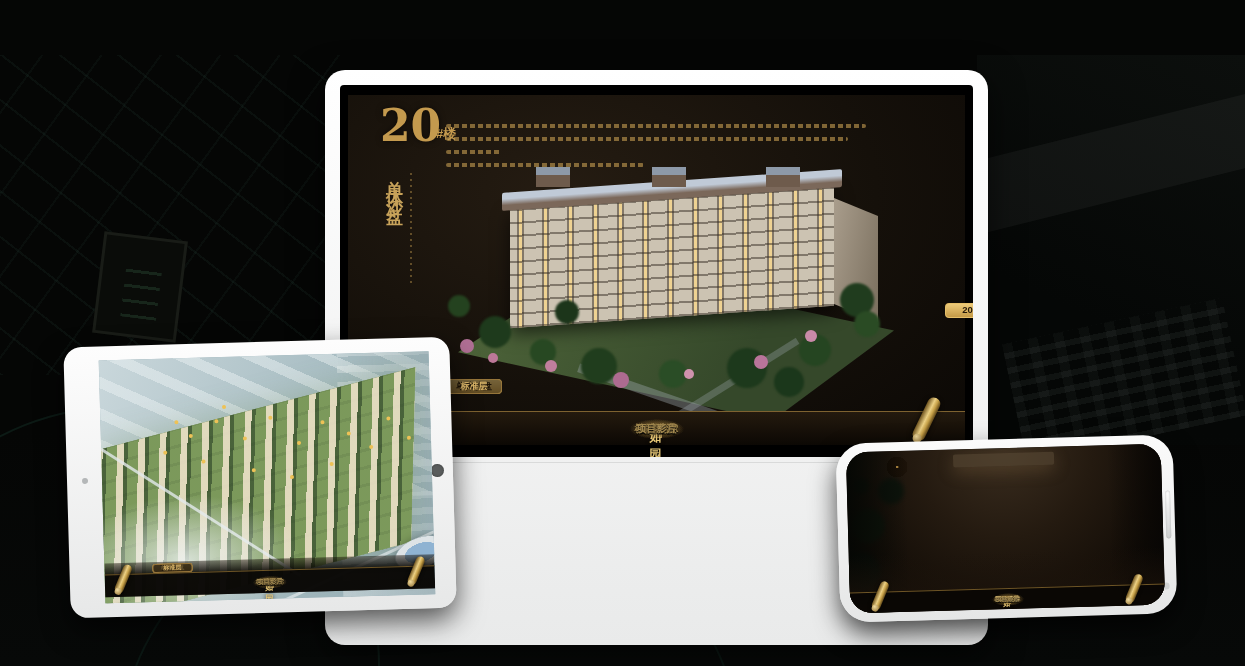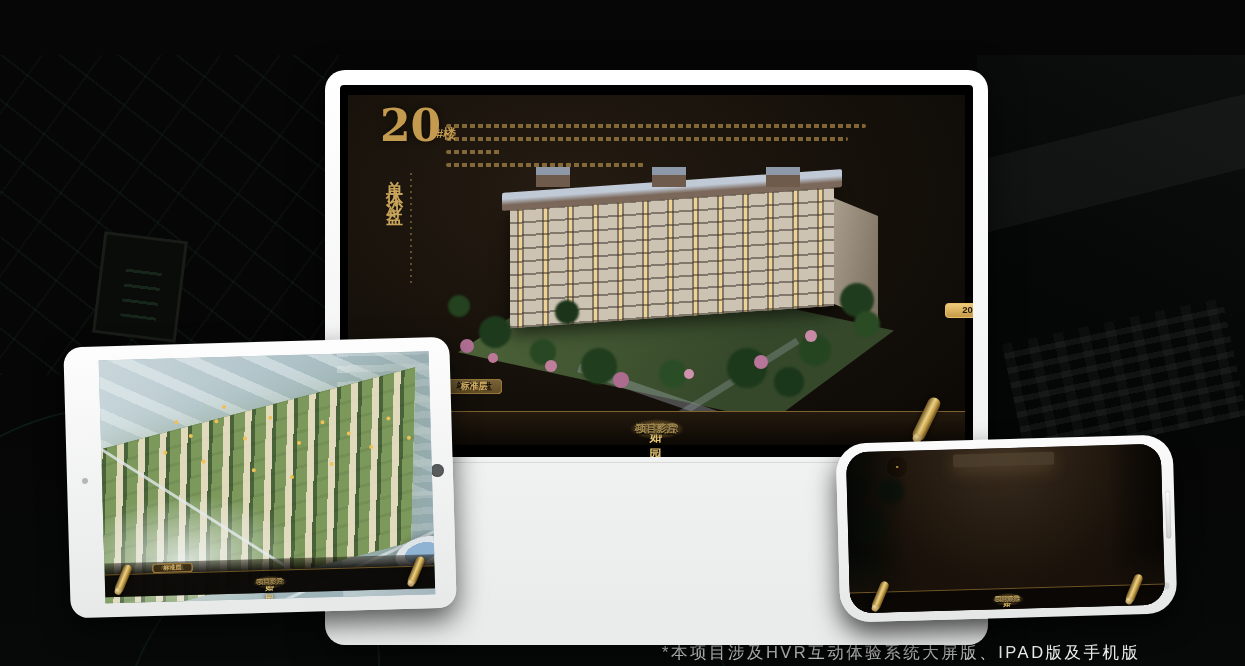--- a/index.html
+++ b/index.html
@@ -373,15 +373,14 @@
       </div>
       <div class="mini-scroll ph-scroll-l">
         <div class="cap"></div>
       </div>
       <div class="mini-scroll ph-scroll-r">
         <div class="cap"></div>
       </div>
     </div>
   </div>
 
-  <div class="footnote">*本项目涉及HVR互动体验系统大屏版、IPAD版及手机版</div>
 
 </div>
 
 </body></html>

